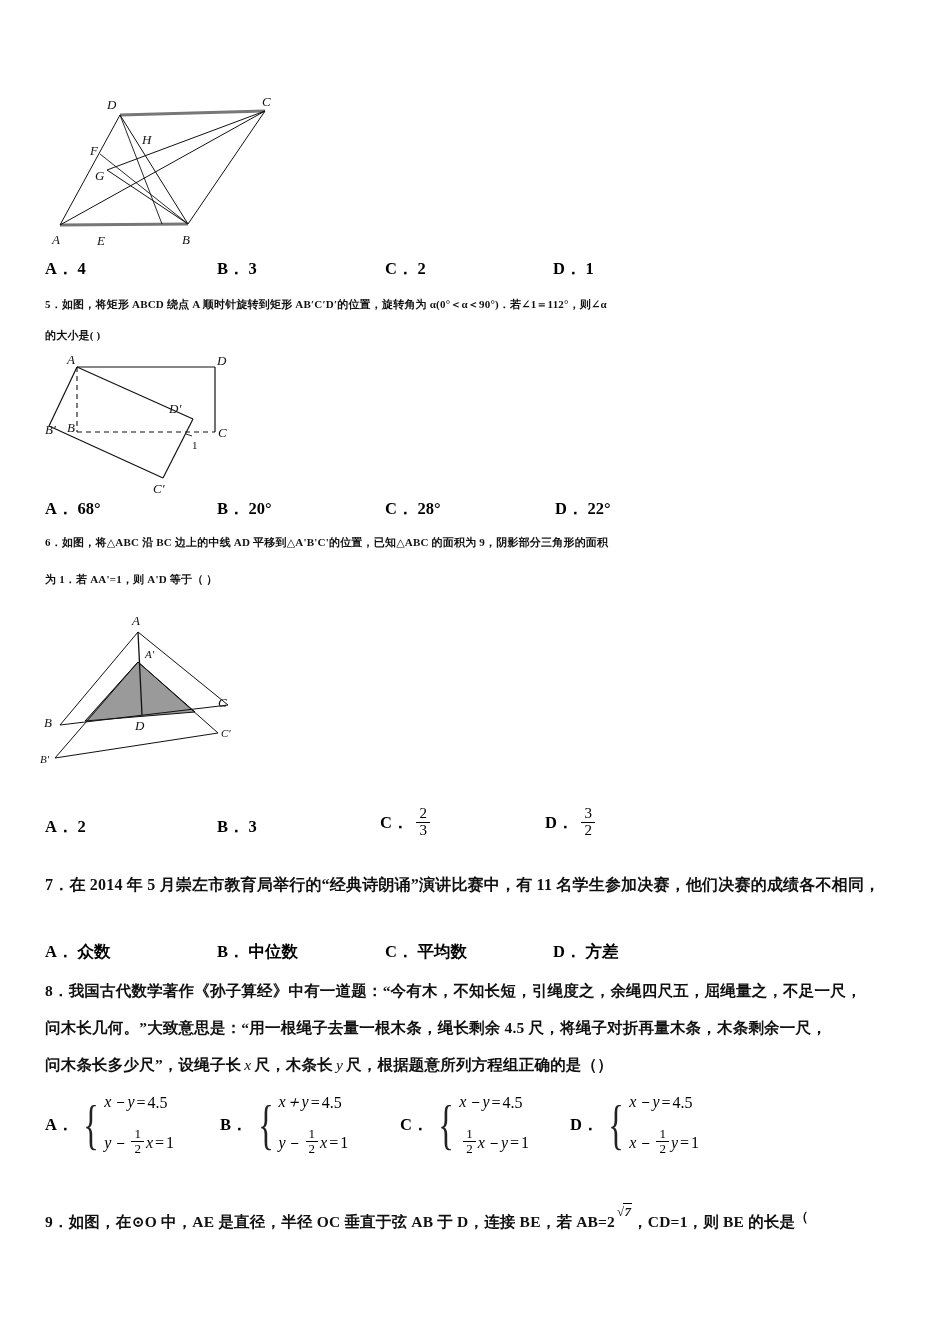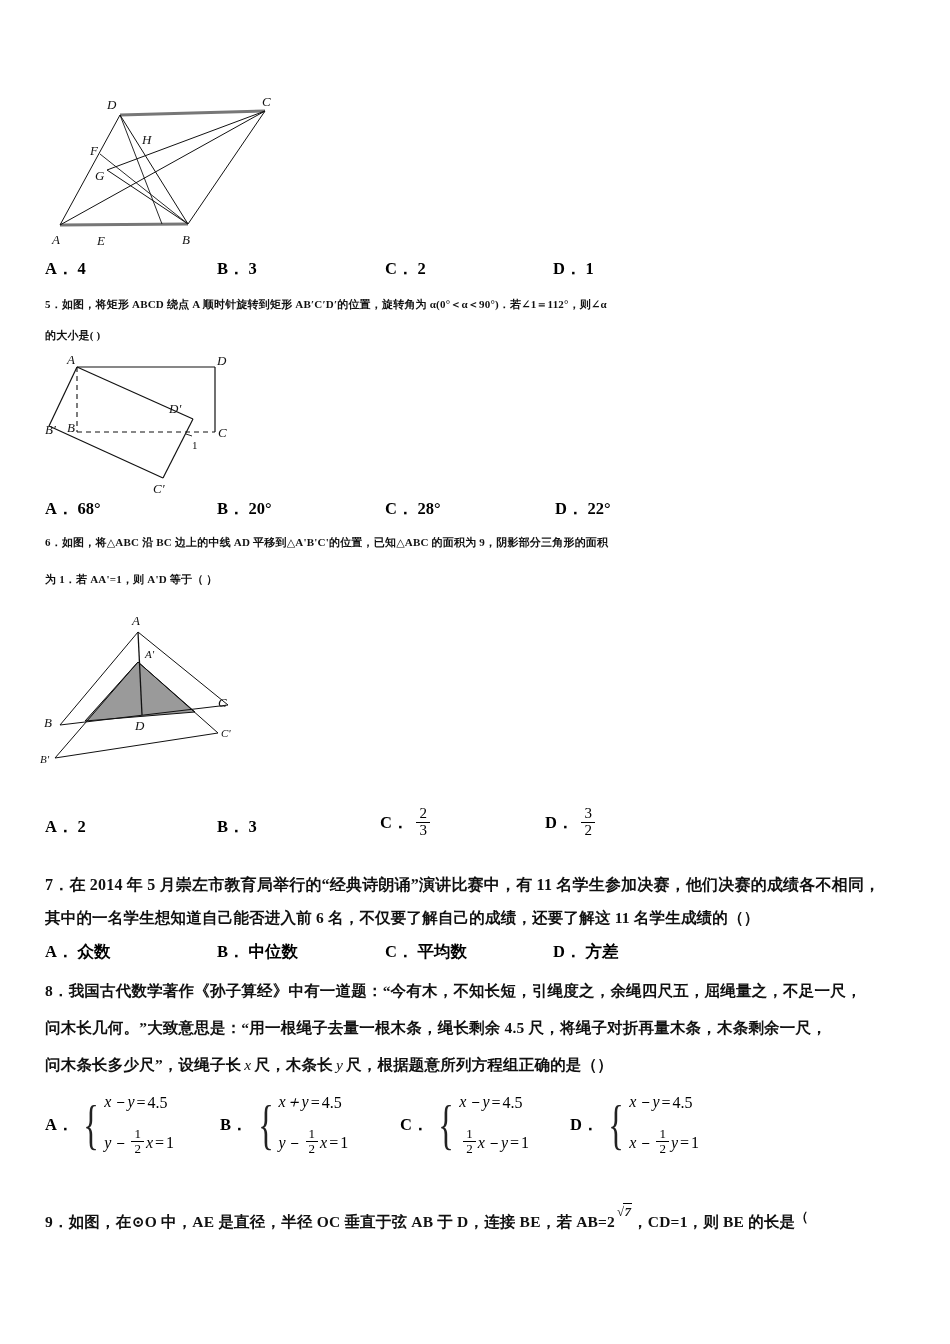--- a/index.html
+++ b/index.html
@@ -245,21 +245,20 @@
     </span>
     <span class="opt" style="left:335px; top:-4px;">
       <span class="lbl">C．</span><span class="frac"><span class="num">2</span><span class="den">3</span></span>
     </span>
     <span class="opt" style="left:500px; top:-4px;">
       <span class="lbl">D．</span><span class="frac"><span class="num">3</span><span class="den">2</span></span>
     </span>
   </div>
 
   <div class="qline" style="left:45px; top:875px; font-size:16px;">7．在 2014 年 5 月崇左市教育局举行的“经典诗朗诵”演讲比赛中，有 11 名学生参加决赛，他们决赛的成绩各不相同，</div>
-  <div class="qline" style="left:45px; top:908px; font-size:15.5px;">其中的一名学生想知道自己能否进入前 6 名，不仅要了解自己的成绩，还要了解这 11 名学生成绩的（）</div>
 
   <div class="opt-row" style="top:941px;">
     <span class="opt" style="left:0px;">
       <span class="lbl">A．</span><span>众数</span>
     </span>
     <span class="opt" style="left:172px;">
       <span class="lbl">B．</span><span>中位数</span>
     </span>
     <span class="opt" style="left:340px;">
       <span class="lbl">C．</span><span>平均数</span>

